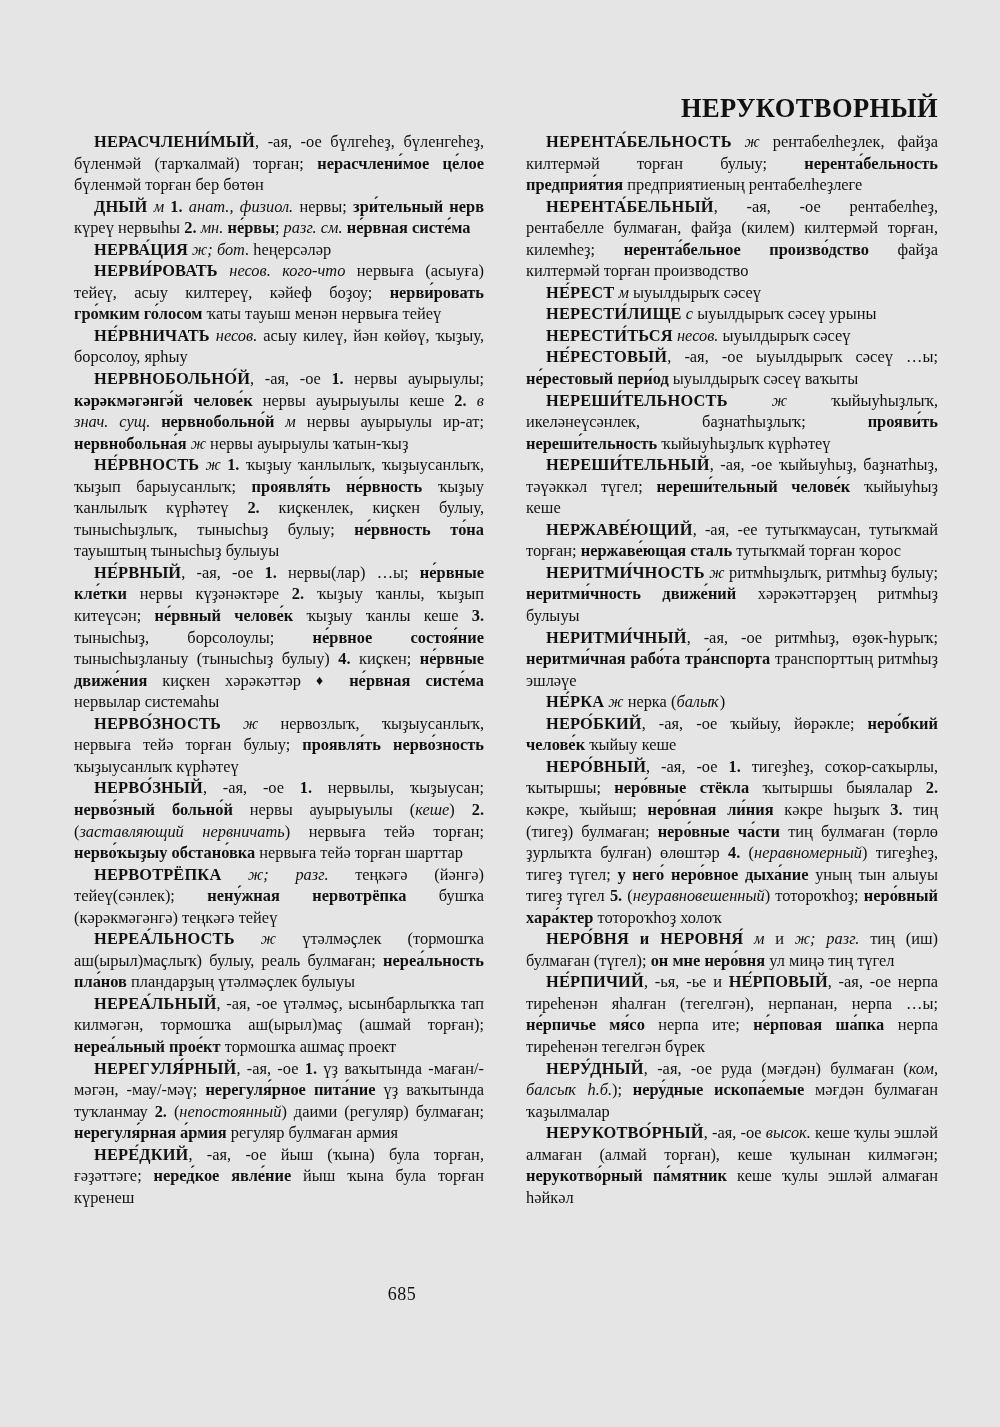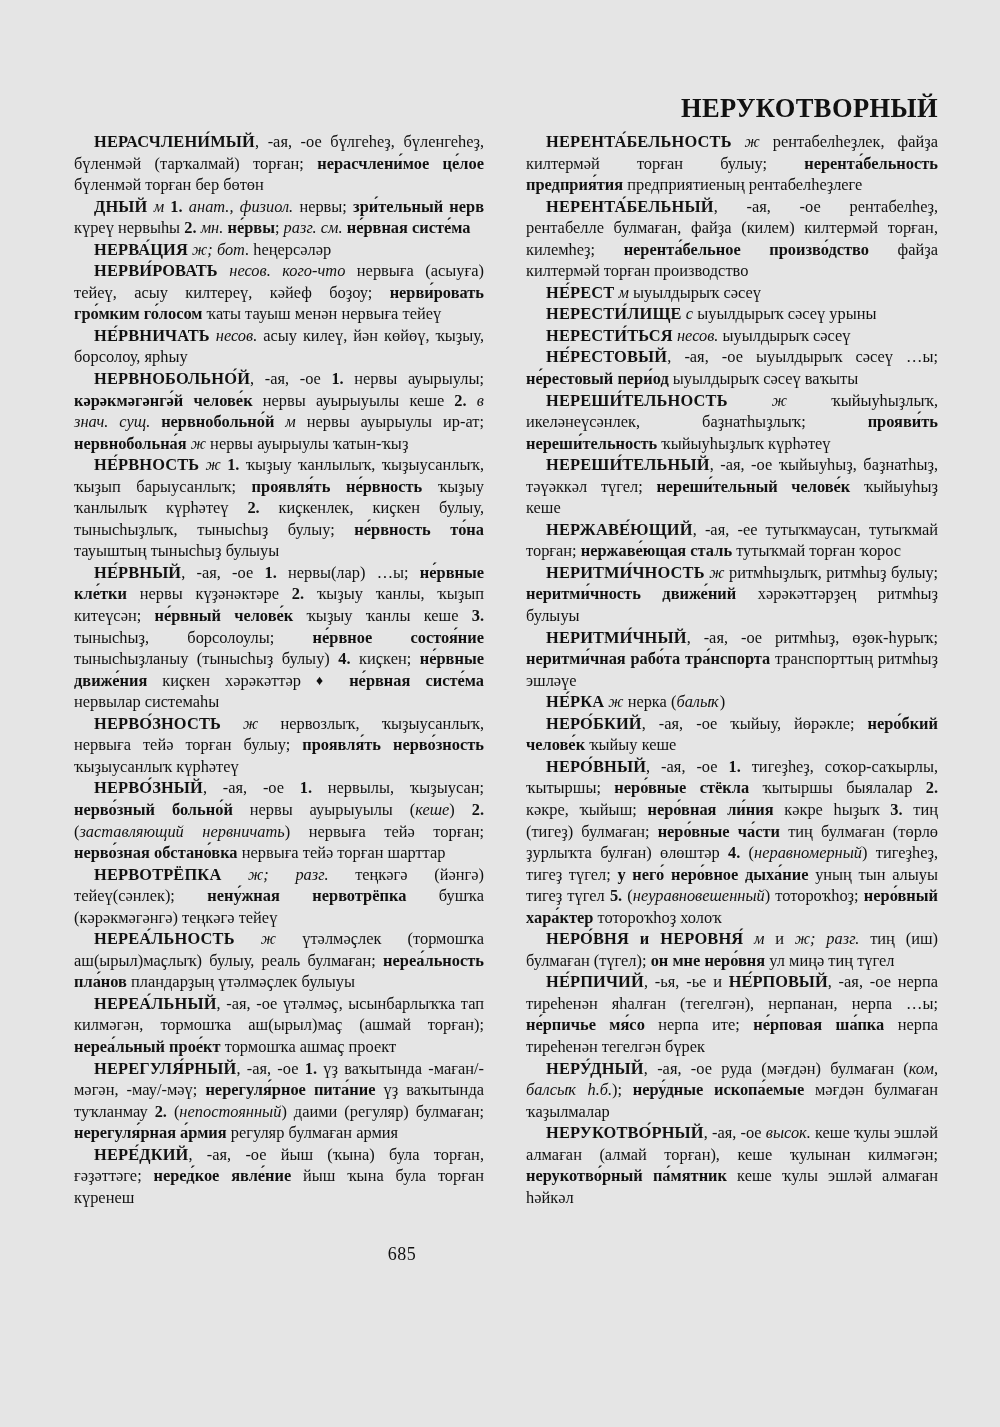--- a/index.html
+++ b/index.html
@@ -76,21 +76,21 @@
   
   .loz {
     font-weight: normal;
     font-size: 14px;
     vertical-align: 1px;
   }
 
   
   .folio {
     position: absolute;
-    top: 1244px;
+    top: 1284px;
     left: 0;
     width: 804px;
     text-align: center;
     font-size: 18px;
     letter-spacing: 0.5px;
   }
 </style>
 </head>
 <body>
 
@@ -102,21 +102,21 @@
     <div class="col col-left" id="col-left">
         <p class="entry"><span class="hw">НЕРАСЧЛЕНИ́МЫЙ</span><span>, -ая, -ое бүлгеһеҙ, бүленгеһеҙ, бүленмәй (тарҡалмай) торған; <b class="ph">нерасчлени́мое це́лое</b> бүленмәй торған бер бөтөн</span></p>
         <p class="entry"><span class="hw">ДНЫЙ</span><span> <i class="lbl">м</i> <b class="ph">1.</b> <i class="lbl">анат., физиол.</i> нервы; <b class="ph">зри́тельный нерв</b> күреү нервыһы <b class="ph">2.</b> <i class="lbl">мн.</i> <b class="ph">не́рвы</b>; <i class="lbl">разг. см.</i> <b class="ph">не́рвная систе́ма</b></span></p>
         <p class="entry"><span class="hw">НЕРВА́ЦИЯ</span><span> <i class="lbl">ж; бот.</i> һеңерсәләр</span></p>
         <p class="entry"><span class="hw">НЕРВИ́РОВАТЬ</span><span> <i class="lbl">несов. кого-что</i> нервыға (асыуға) тейеү, асыу килтереү, кәйеф боҙоу; <b class="ph">нерви́ровать гро́мким го́лосом</b> ҡаты тауыш менән нервыға тейеү</span></p>
         <p class="entry"><span class="hw">НЕ́РВНИЧАТЬ</span><span> <i class="lbl">несов.</i> асыу килеү, йән көйөү, ҡыҙыу, борсолоу, ярһыу</span></p>
         <p class="entry"><span class="hw">НЕРВНОБОЛЬНО́Й</span><span>, -ая, -ое <b class="ph">1.</b> нервы ауырыулы; <b class="ph">кәрәкмәгәнгә́й челове́к</b> нервы ауырыуылы кеше <b class="ph">2.</b> <i class="lbl">в знач. сущ.</i> <b class="ph">нервнобольно́й</b> <i class="lbl">м</i> нервы ауырыулы ир-ат; <b class="ph">нервнобольна́я</b> <i class="lbl">ж</i> нервы ауырыулы ҡатын-ҡыҙ</span></p>
         <p class="entry"><span class="hw">НЕ́РВНОСТЬ</span><span> <i class="lbl">ж</i> <b class="ph">1.</b> ҡыҙыу ҡанлылыҡ, ҡыҙыусанлыҡ, ҡыҙып барыусанлыҡ; <b class="ph">проявля́ть не́рвность</b> ҡыҙыу ҡанлылыҡ күрһәтеү <b class="ph">2.</b> киҫкенлек, киҫкен булыу, тынысһыҙлыҡ, тынысһыҙ булыу; <b class="ph">не́рвность то́на</b> тауыштың тынысһыҙ булыуы</span></p>
         <p class="entry"><span class="hw">НЕ́РВНЫЙ</span><span>, -ая, -ое <b class="ph">1.</b> нервы(лар) …ы; <b class="ph">не́рвные кле́тки</b> нервы күҙәнәктәре <b class="ph">2.</b> ҡыҙыу ҡанлы, ҡыҙып китеүсән; <b class="ph">не́рвный челове́к</b> ҡыҙыу ҡанлы кеше <b class="ph">3.</b> тынысһыҙ, борсолоулы; <b class="ph">не́рвное состоя́ние</b> тынысһыҙланыу (тынысһыҙ булыу) <b class="ph">4.</b> киҫкен; <b class="ph">не́рвные движе́ния</b> киҫкен хәрәкәттәр <span class="loz">♦</span> <b class="ph">не́рвная систе́ма</b> нервылар системаһы</span></p>
         <p class="entry"><span class="hw">НЕРВО́ЗНОСТЬ</span><span> <i class="lbl">ж</i> нервозлыҡ, ҡыҙыусанлыҡ, нервыға тейә торған булыу; <b class="ph">проявля́ть нерво́зность</b> ҡыҙыусанлыҡ күрһәтеү</span></p>
-        <p class="entry"><span class="hw">НЕРВО́ЗНЫЙ</span><span>, -ая, -ое <b class="ph">1.</b> нервылы, ҡыҙыусан; <b class="ph">нерво́зный больно́й</b> нервы ауырыуылы (<i class="lbl">кеше</i>) <b class="ph">2.</b> (<i class="lbl">заставляющий нервничать</i>) нервыға тейә торған; <b class="ph">нерво́зная обстано́вка</b> нервыға тейә торған шарттар</span></p>
+        <p class="entry"><span class="hw">НЕРВО́ЗНЫЙ</span><span>, -ая, -ое <b class="ph">1.</b> нервылы, ҡыҙыусан; <b class="ph">нерво́зный больно́й</b> нервы ауырыуылы (<i class="lbl">кеше</i>) <b class="ph">2.</b> (<i class="lbl">заставляющий нервничать</i>) нервыға тейә торған; <b class="ph">нерво́ҡыҙыу обстано́вка</b> нервыға тейә торған шарттар</span></p>
         <p class="entry"><span class="hw">НЕРВОТРЁПКА</span><span> <i class="lbl">ж; разг.</i> теңкәгә (йәнгә) тейеү(сәнлек); <b class="ph">нену́жная нервотрёпка</b> бушҡа (кәрәкмәгәнгә) теңкәгә тейеү</span></p>
         <p class="entry"><span class="hw">НЕРЕА́ЛЬНОСТЬ</span><span> <i class="lbl">ж</i> үтәлмәҫлек (тормошҡа аш(ырыл)маҫлыҡ) булыу, реаль булмаған; <b class="ph">нереа́льность пла́нов</b> пландарҙың үтәлмәҫлек булыуы</span></p>
         <p class="entry"><span class="hw">НЕРЕА́ЛЬНЫЙ</span><span>, -ая, -ое үтәлмәҫ, ысынбарлыҡҡа тап килмәгән, тормошҡа аш(ырыл)маҫ (ашмай торған); <b class="ph">нереа́льный прое́кт</b> тормошҡа ашмаҫ проект</span></p>
         <p class="entry"><span class="hw">НЕРЕГУЛЯ́РНЫЙ</span><span>, -ая, -ое <b class="ph">1.</b> үҙ ваҡытында -маған/-мәгән, -мау/-мәү; <b class="ph">нерегуля́рное пита́ние</b> үҙ ваҡытында туҡланмау <b class="ph">2.</b> (<i class="lbl">непостоянный</i>) даими (регуляр) булмаған; <b class="ph">нерегуля́рная а́рмия</b> регуляр булмаған армия</span></p>
         <p class="entry"><span class="hw">НЕРЕ́ДКИЙ</span><span>, -ая, -ое йыш (ҡына) була торған, ғәҙәттәге; <b class="ph">неред́кое явле́ние</b> йыш ҡына була торған күренеш</span></p>
       </div>
     <div class="col col-right" id="col-right">
         <p class="entry"><span class="hw">НЕРЕНТА́БЕЛЬНОСТЬ</span><span> <i class="lbl">ж</i> рентабелһеҙлек, файҙа килтермәй торған булыу; <b class="ph">нерента́бельность предприя́тия</b> предприятиеның рентабелһеҙлеге</span></p>
         <p class="entry"><span class="hw">НЕРЕНТА́БЕЛЬНЫЙ</span><span>, -ая, -ое рентабелһеҙ, рентабелле булмаған, файҙа (килем) килтермәй торған, килемһеҙ; <b class="ph">нерента́бельное произво́дство</b> файҙа килтермәй торған производство</span></p>
         <p class="entry"><span class="hw">НЕ́РЕСТ</span><span> <i class="lbl">м</i> ыуылдырыҡ сәсеү</span></p>

